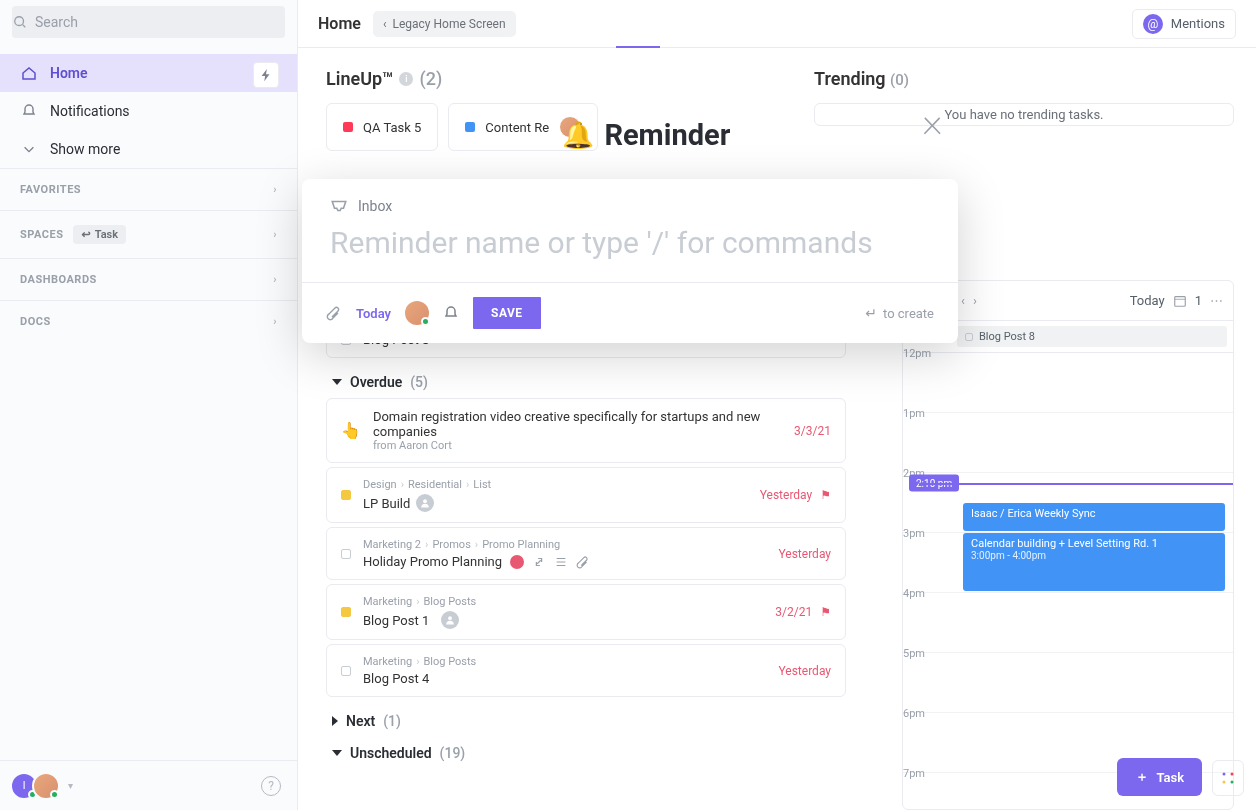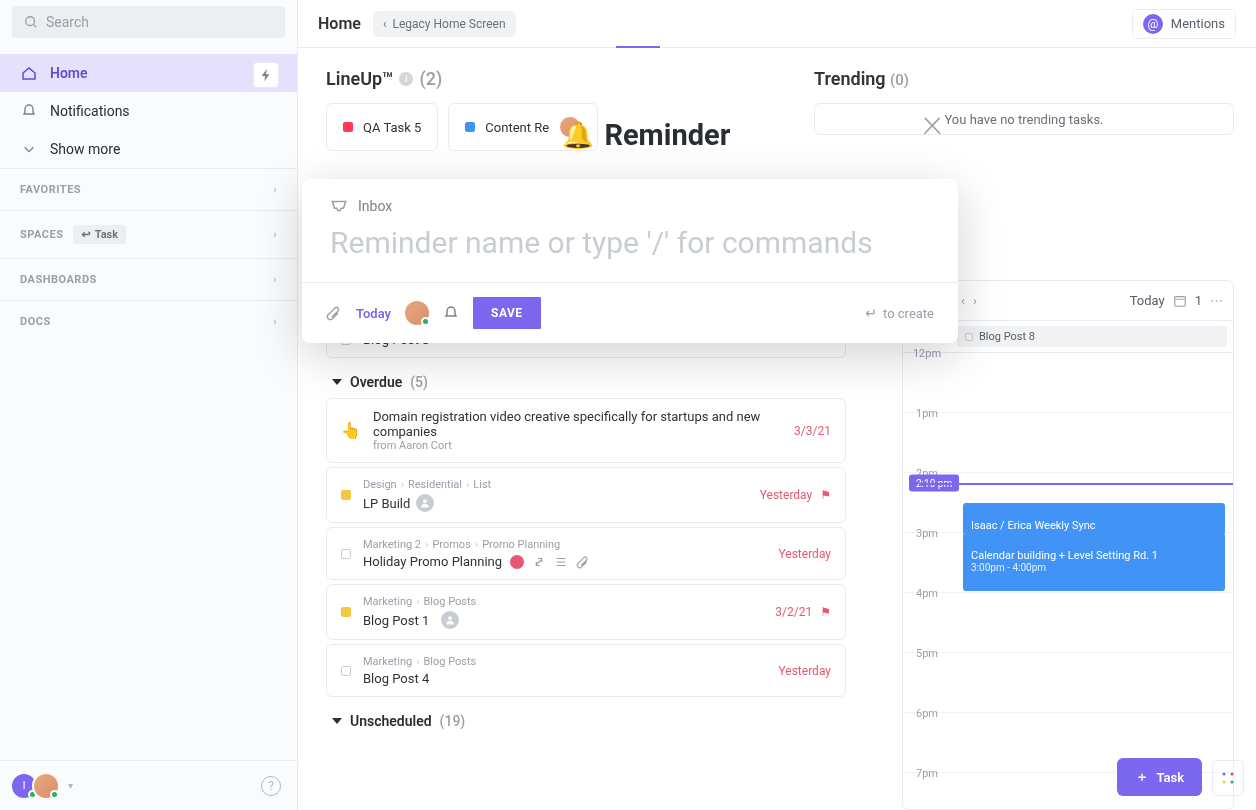--- a/index.html
+++ b/index.html
@@ -12,21 +12,21 @@
     --red:#fd3a57;
     --yellow:#f5c842;
     --blue:#4194f6;
   }
   
   .sidebar{position:absolute;left:0;top:0;bottom:0;width:var(--sidebar-w);background:#fafbfc;border-right:1px solid var(--border);display:flex;flex-direction:column}
   .sb-top{height:48px;display:flex;align-items:center;padding:0 16px;gap:10px}
   .logo{display:flex;align-items:center;gap:6px;font-weight:800;font-size:20px}
   .logo-mark{width:20px;height:20px;border-radius:5px;background:linear-gradient(135deg,#7b68ee,#ff6b9d,#ffc53e)}
   .collapse{margin-left:auto;width:24px;height:24px;display:flex;align-items:center;justify-content:center;color:var(--muted);cursor:pointer}
-  .sb-search{display:flex;align-items:center;gap:8px;margin:6px 12px;padding:8px 12px;background:#eceef1;border-radius:4px;color:#9aa0aa;font-size:14px}
+  .sb-search{display:flex;align-items:center;gap:8px;margin:6px 12px;padding:8px 1px;background:#eceef1;border-radius:4px;color:#9aa0aa;font-size:14px}
   .sb-bolt{position:absolute;right:18px;top:62px;width:26px;height:26px;border:1px solid var(--border);border-radius:4px;background:#fff;display:flex;align-items:center;justify-content:center;color:var(--muted)}
   .nav{margin-top:10px}
   .nav-item{display:flex;align-items:center;gap:12px;padding:10px 20px;font-size:14px;color:#2a2e34;cursor:pointer}
   .nav-item.active{background:#e5e1fc;color:#5d4fd1;font-weight:600;border-radius:0}
   .nav-item .ic{width:18px;height:18px;flex:none;display:flex;align-items:center;justify-content:center;color:var(--muted)}
   .nav-item.active .ic{color:#5d4fd1}
   .section{border-top:1px solid var(--border);padding:14px 20px;display:flex;align-items:center;gap:10px;font-size:11px;letter-spacing:.5px;color:#9aa0aa;font-weight:700;cursor:pointer}
   .section .chev{margin-left:auto;color:#b5bac2}
   .back-pill{background:#eceef1;border-radius:4px;padding:3px 8px;font-size:11px;color:#6b7078;font-weight:600;display:flex;align-items:center;gap:4px;letter-spacing:0}
   .sb-bottom{margin-top:auto;height:50px;border-top:1px solid var(--border);display:flex;align-items:center;padding:0 16px;gap:8px}
@@ -56,21 +56,21 @@
   .chips{display:flex;gap:10px;margin-top:14px}
   .chip{border:1px solid var(--border);border-radius:6px;padding:12px 16px;display:flex;align-items:center;gap:10px;font-size:13px}
   .sq{width:10px;height:10px;border-radius:2px}
   .sq.red{background:var(--red)}
   .sq.blue{background:var(--blue)}
   .av-sm{width:22px;height:22px;border-radius:50%;background:linear-gradient(135deg,#e8a87c,#d98f6f);border:1px solid #fff}
 
   .trending{width:420px}
   .trending h2{font-size:18px;font-weight:600}
   .trending h2 .cnt{color:#9aa0aa;font-weight:500;font-size:15px}
-  .trend-box{margin-top:14px;border:1px solid var(--border);border-radius:6px;height:32px;display:flex;align-items:center;justify-content:center;font-size:13px;color:#6b7078}
+  .trend-box{margin-top:14px;border:1px solid var(--border);border-radius:6px;height:23px;display:flex;align-items:center;justify-content:center;font-size:13px;color:#6b7078}
 
   
   .tasks{margin-top:170px;width:520px}
   .task-row{border:1px solid var(--border);border-radius:6px;padding:10px 14px;margin-bottom:4px;display:flex;align-items:center;gap:12px;font-size:13px;position:relative;background:#fff}
   .status-dot{width:10px;height:10px;border-radius:2px;border:1.5px solid #c8cdd4}
   .status-dot.yellow{background:var(--yellow);border-color:var(--yellow)}
   .task-row .meta{font-size:11px;color:#9aa0aa;display:flex;align-items:center;gap:4px;margin-bottom:3px}
   .task-row .meta .sep{color:#c8cdd4}
   .task-row .right{margin-left:auto;display:flex;gap:8px;font-size:12px;color:#9aa0aa}
   .task-row .right.red{color:#e85872}
@@ -84,24 +84,24 @@
   
   .cal{position:absolute;right:22px;top:232px;bottom:0;width:332px;border:1px solid var(--border);border-radius:6px;background:#fff;overflow:hidden}
   .cal-hdr{height:40px;border-bottom:1px solid var(--border);display:flex;align-items:center;padding:0 10px;gap:8px;font-size:13px;color:#57606a}
   .cal-hdr .day{font-weight:600;color:#2a2e34}
   .cal-hdr .spacer{flex:1}
   .allday{height:32px;border-bottom:1px solid var(--border);display:flex;align-items:center;font-size:11px;color:#9aa0aa}
   .allday .lbl{width:54px;text-align:right;padding-right:6px}
   .allday .ev{flex:1;margin:3px 6px 3px 0;background:#f1f2f4;border-radius:3px;padding:4px 8px;font-size:11px;color:#57606a;display:flex;align-items:center;gap:6px}
   .cal-body{position:relative;height:480px}
   .hour{position:absolute;left:0;right:0;height:60px;border-bottom:1px solid #f1f2f4;display:flex}
-  .hour .lbl{width:54px;text-align:center;padding-right:6px;font-size:11px;color:#9aa0aa;margin-top:-6px}
+  .hour .lbl{width:54px;text-align:left;padding-right:6px;font-size:11px;color:#9aa0aa;margin-top:-6px}
   .nowline{position:absolute;left:16px;right:0;height:2px;background:var(--purple)}
   .nowpill{position:absolute;left:6px;transform:translateY(-50%);background:var(--purple);color:#fff;font-size:10px;padding:3px 7px;border-radius:3px;white-space:nowrap}
-  .ev-block{position:absolute;left:60px;right:8px;background:#4194f6;color:#fff;border-radius:3px;padding:16px 8px;font-size:11px;overflow:hidden}
+  .ev-block{position:absolute;left:60px;right:8px;background:#4194f6;color:#fff;border-radius:3px;padding:4px 8px;font-size:11px;overflow:hidden}
   .ev-block .t{font-size:10px;opacity:.85}
 
   
   .fab{position:absolute;right:54px;bottom:14px;background:var(--purple);color:#fff;border-radius:6px;padding:10px 18px;font-size:13px;font-weight:600;display:flex;align-items:center;gap:8px}
   .grid-btn{position:absolute;right:12px;bottom:14px;width:32px;height:36px;border:1px solid var(--border);border-radius:6px;display:flex;align-items:center;justify-content:center;color:var(--purple)}
 
   
   .modal-scrim{position:absolute;inset:0;pointer-events:none}
   .close-x{position:absolute;left:922px;top:98px;font-size:40px;color:#9aa0aa;font-weight:200;cursor:pointer}
   .modal-title{position:absolute;left:562px;top:118px;font-size:29px;font-weight:700;display:flex;align-items:center;gap:10px;color:#2a2e34}
@@ -351,20 +351,25 @@
               <span class="sep">›</span>
             <span>Blog Posts</span>
           </div>
           <span>Blog Post 4</span>
         </div>
         <div class="right red">
             <span>Yesterday</span>
           </div>
       </div>
 
+      <div class="group-hdr">
+        <span class="caret right"></span>
+        <span>Next</span>
+        <span class="cnt">(1)</span>
+      </div>
 
       <div class="group-hdr" style="">
         <span class="caret"></span>
         <span>Unscheduled</span>
         <span class="cnt">(19)</span>
       </div>
     </div>
 
     <div class="cal">
       <div class="cal-hdr">

